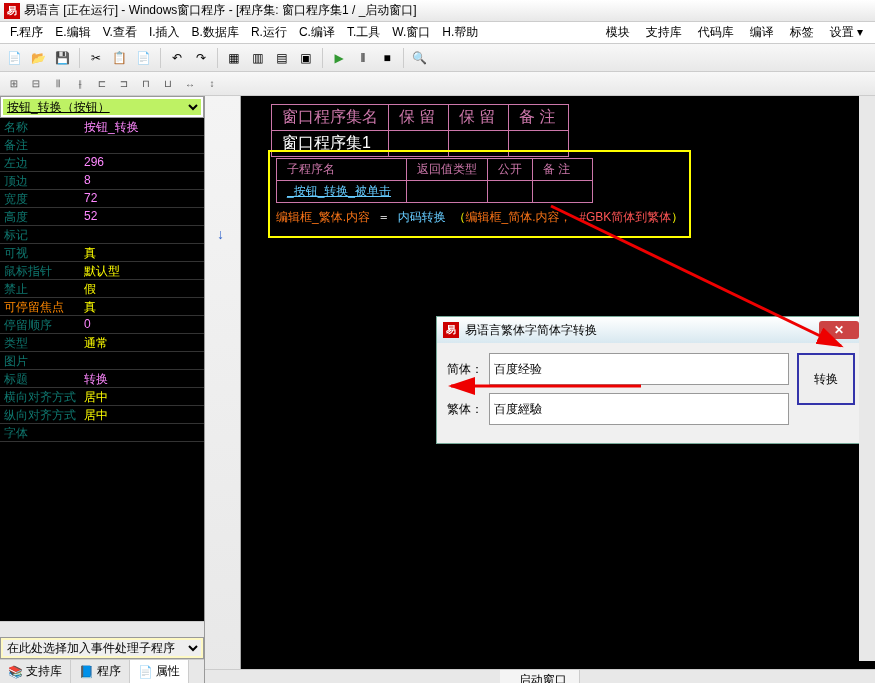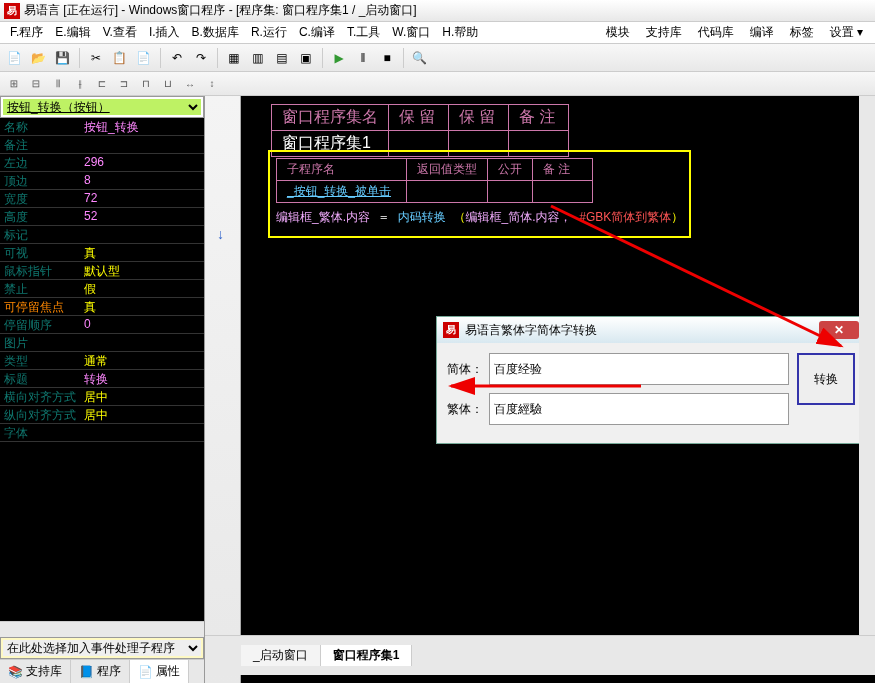--- a/index.html
+++ b/index.html
@@ -34,38 +34,38 @@
 .gutter .arrow { color: #36c; position: absolute; left: 12px; top: 130px; font-size: 14px; }
 .code-area { position: absolute; left: 36px; right: 16px; top: 0; bottom: 30px; overflow: hidden; }
 .table1 { position: absolute; left: 30px; top: 8px; border-collapse: collapse; }
 .table1 td { border: 1px solid #c7a; color: #c7a; padding: 2px 10px; font-size: 16px; min-width: 60px; }
 .table1 .valcell { color: #fff; }
 .table2-wrap { position: absolute; left: 27px; top: 54px; border: 2px solid #ff0; padding: 6px 6px 10px 6px; }
 .table2 { border-collapse: collapse; }
 .table2 td { border: 1px solid #c7a; color: #c7a; padding: 2px 10px; font-size: 12px; }
 .table2 .subname { color: #6cf; text-decoration: underline; }
 .codeline { margin-top: 6px; font-family: "SimSun", monospace; font-size: 13px; }
-.codeline .tok-var { color: #f0abfc; }
+.codeline .tok-var { color: #f97316; }
 .codeline .tok-eq { color: #fff; }
 .codeline .tok-fn { color: #6cf; }
 .codeline .tok-paren { color: #ff0; }
 .codeline .tok-const { color: #f55; }
 .dialog { position: absolute; left: 195px; top: 220px; width: 430px; background: #f0f0f0; border: 1px solid #7a9; box-shadow: 2px 2px 6px rgba(0,0,0,0.5); }
 .dialog-title { background: linear-gradient(#fff, #d8e8f0); height: 26px; display: flex; align-items: center; padding: 0 6px; }
 .dialog-title .dlogo { width: 16px; height: 16px; background: #c00; margin-right: 6px; color:#fff; display:flex;align-items:center;justify-content:center;font-size:10px;font-weight:bold; }
 .dialog-title .dtxt { flex: 1; }
 .dialog-title .dclose { width: 40px; height: 18px; background: #c44; border-radius: 3px; color: #fff; display: flex; align-items: center; justify-content: center; cursor: pointer; font-weight: bold; }
 .dialog-body { padding: 10px; display: flex; gap: 8px; }
 .dialog-fields { flex: 1; }
 .dialog-row { display: flex; align-items: center; margin-bottom: 8px; }
 .dialog-row label { width: 42px; }
 .dialog-row input { flex: 1; border: 1px solid #999; padding: 2px 4px; height: 32px; }
 .dialog-btn { width: 58px; height: 52px; border: 2px solid #33a; background: #eee; display: flex; align-items: center; justify-content: center; cursor: pointer; }
 .red-arrow { position: absolute; pointer-events: none; }
-.bottom-tabs { position: absolute; left: 0; bottom: 8px; right: 0; height: 40px; background: #e8e8e8; display: flex; align-items: center; border-top: 1px solid #ccc; }
+.bottom-tabs { position: absolute; left: 0; bottom: 0; right: 0; height: 14px; background: #e8e8e8; display: flex; align-items: center; border-top: 1px solid #ccc; flex-direction: column; }
 .bottom-tabs .btab { padding: 2px 12px; border-right: 1px solid #ccc; cursor: pointer; background: #f4f4f4; }
 .bottom-tabs .btab.active { background: #fff; font-weight: bold; }
 .vscroll { position: absolute; right: 0; top: 0; width: 16px; height: calc(100% - 22px); background: #e8e8e8; }
 .hscroll-side { height: 16px; background: #e8e8e8; border-top: 1px solid #ccc; }
 </style>
 </head>
 <body>
 
 <div class="titlebar">
   <span class="logo">易</span>
@@ -179,26 +179,26 @@
         </div>
         <div class="prop-row">
           <div class="prop-label prop-label-orange">可停留焦点</div>
           <div class="prop-value prop-value-yellow">真</div>
         </div>
         <div class="prop-row">
           <div class="prop-label">  停留顺序</div>
           <div class="prop-value prop-value-pink">0</div>
         </div>
         <div class="prop-row">
+          <div class="prop-label">类型</div>
+          <div class="prop-value prop-value-yellow">通常</div>
+        </div>
+        <div class="prop-row">
           <div class="prop-label">图片</div>
           <div class="prop-value "></div>
-        </div>
-        <div class="prop-row">
-          <div class="prop-label">类型</div>
-          <div class="prop-value prop-value-yellow">通常</div>
         </div>
         <div class="prop-row">
           <div class="prop-label">标题</div>
           <div class="prop-value prop-value-pink">转换</div>
         </div>
         <div class="prop-row">
           <div class="prop-label">横向对齐方式</div>
           <div class="prop-value prop-value-yellow">居中</div>
         </div>
         <div class="prop-row">

